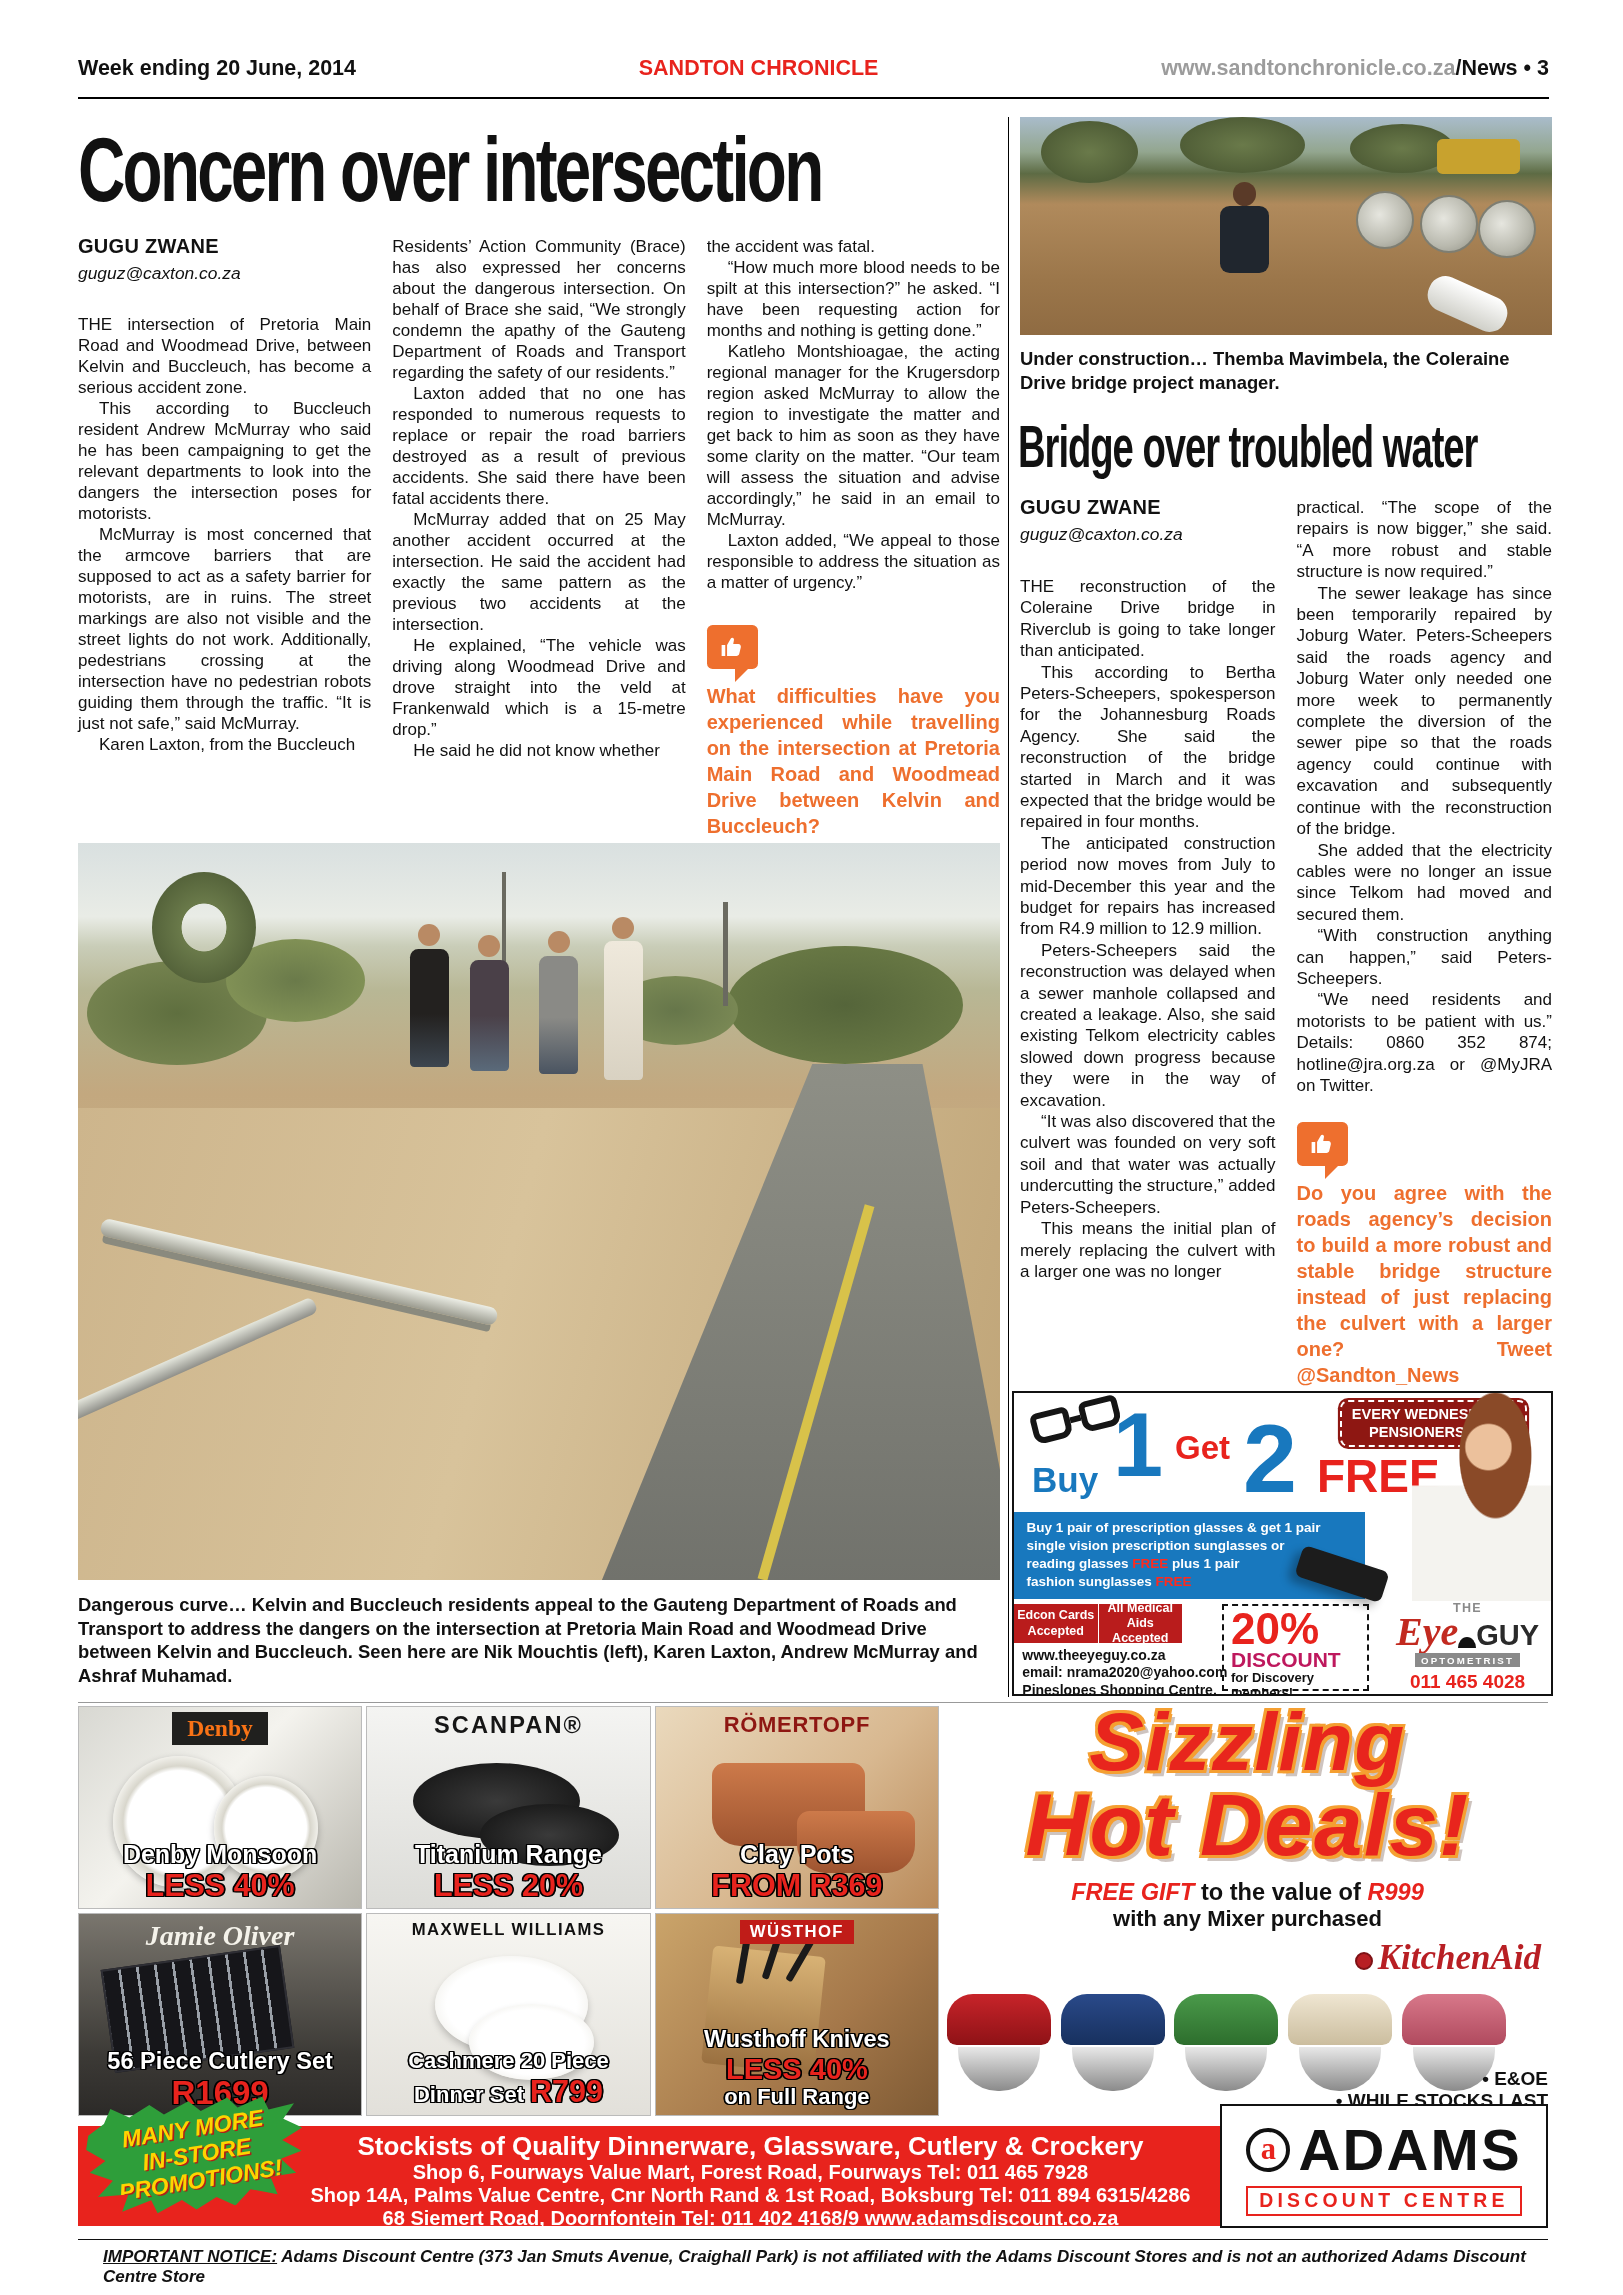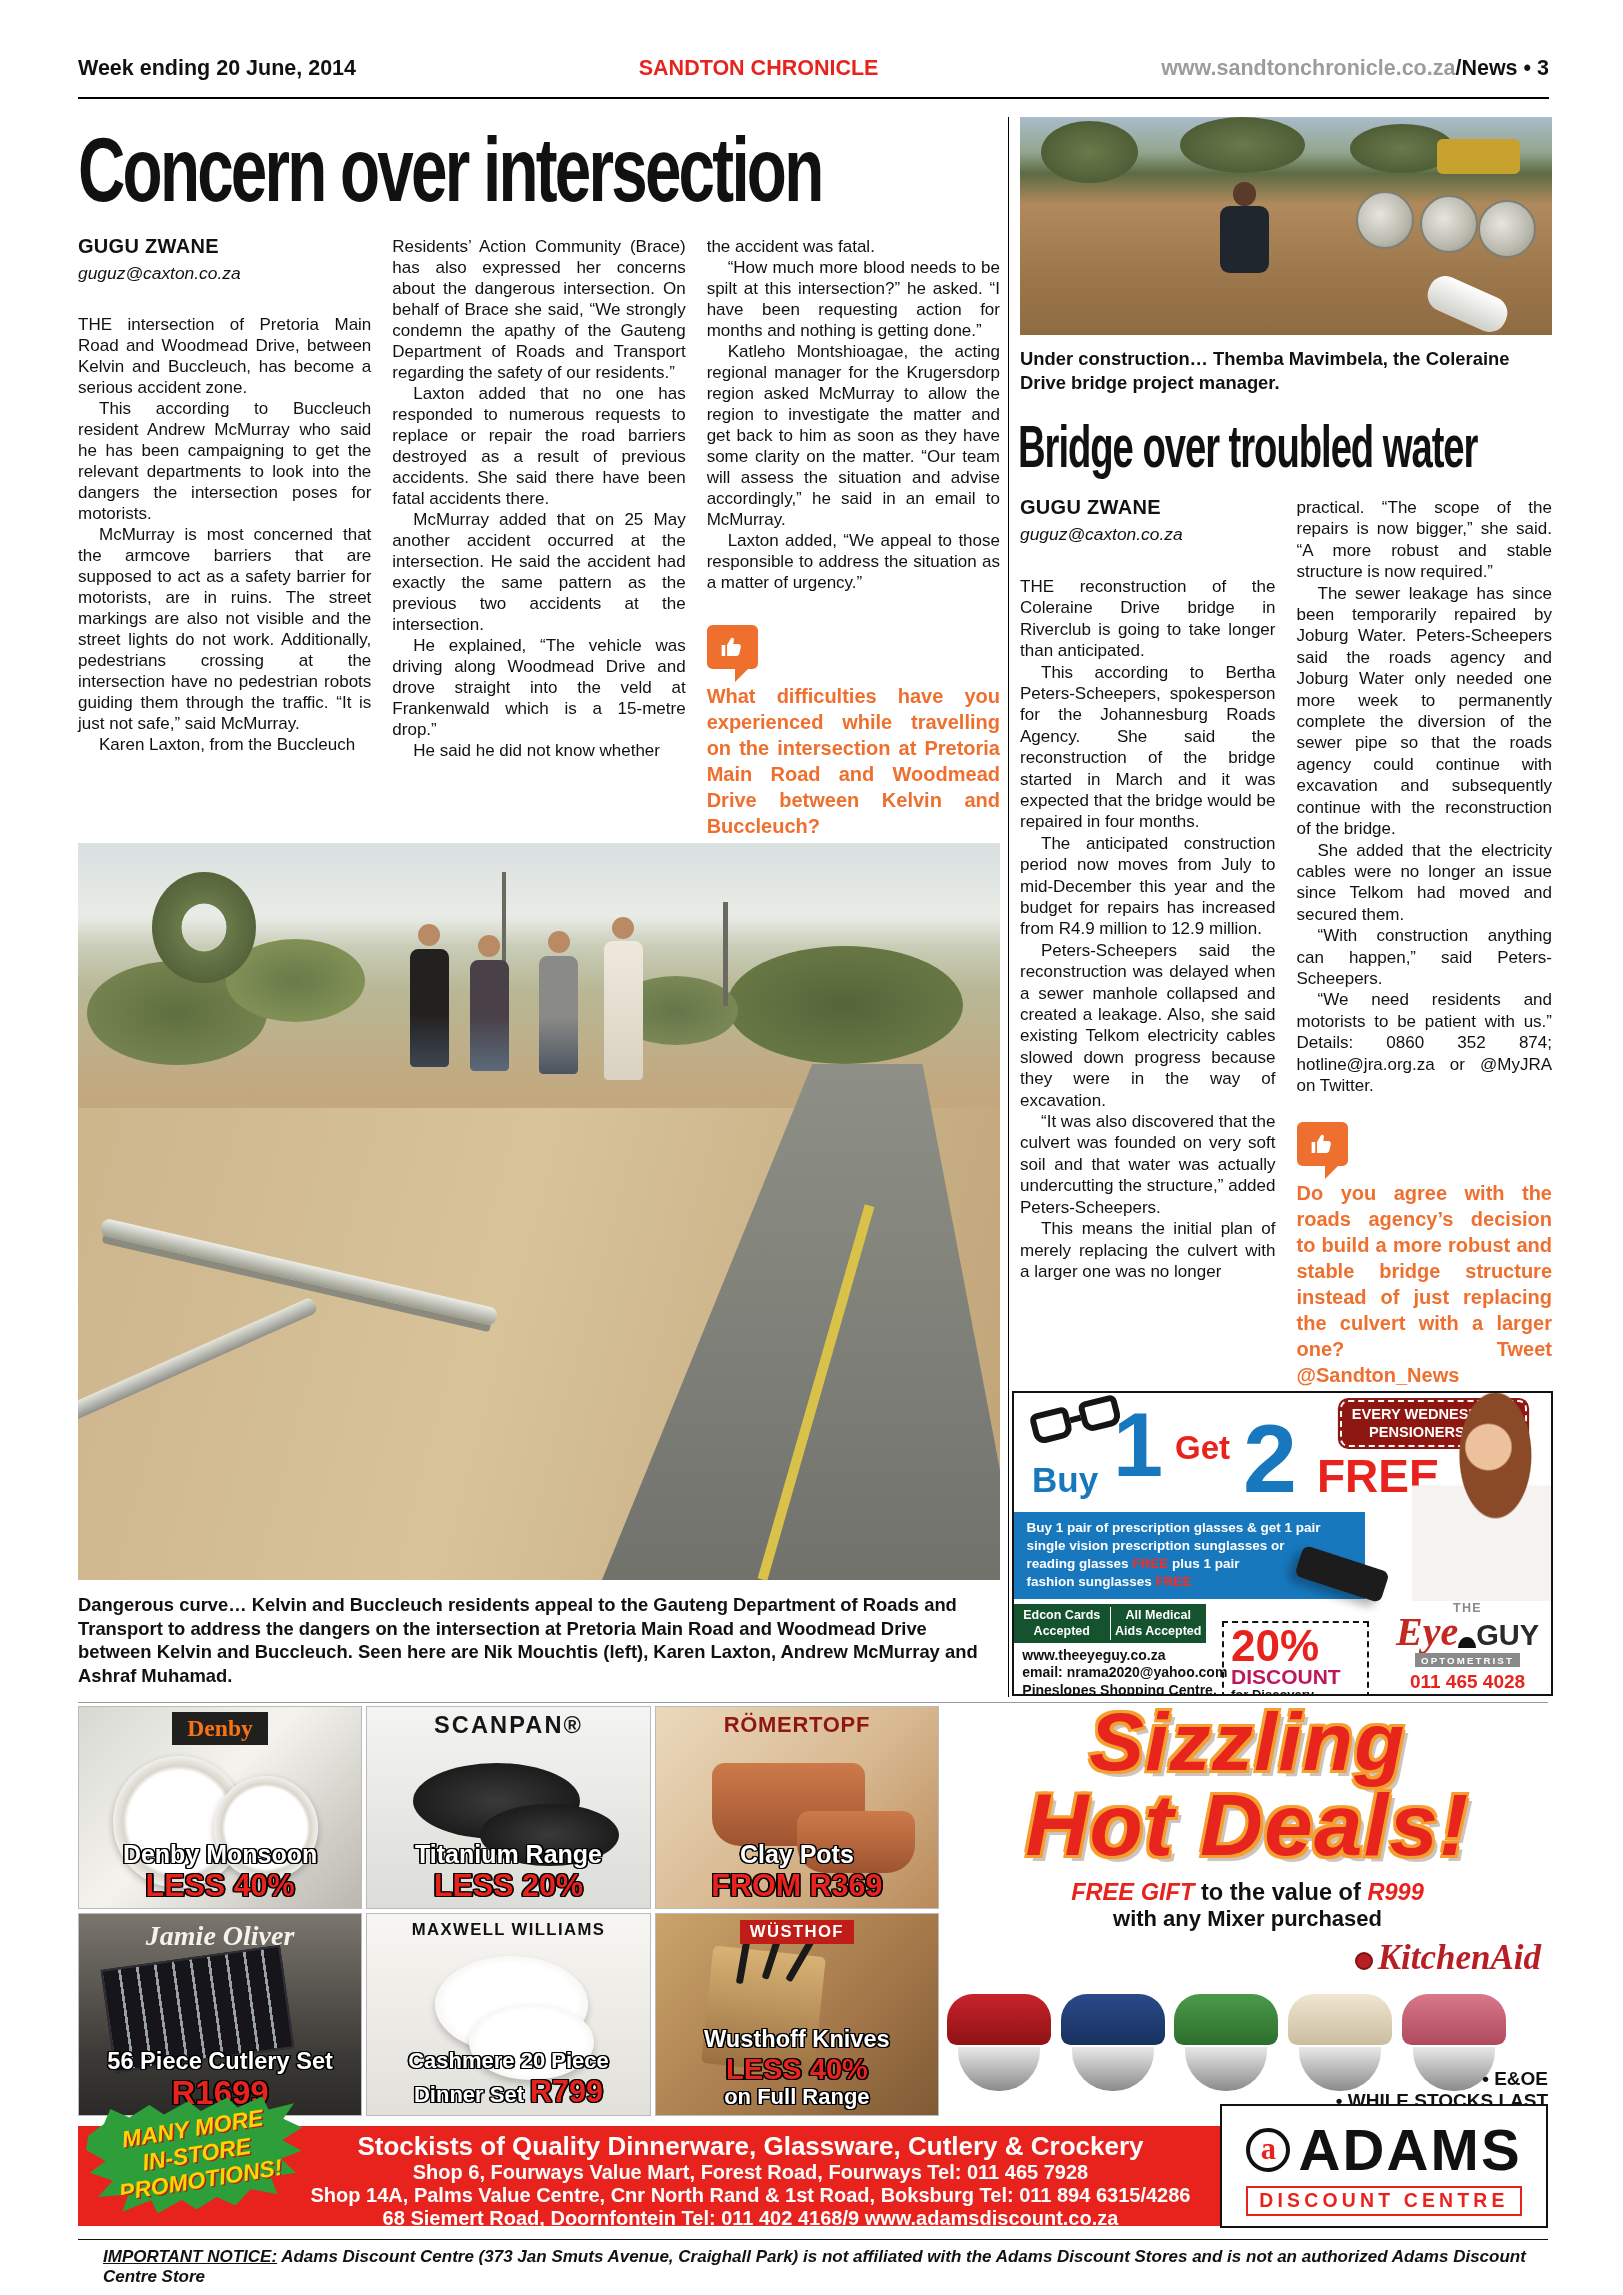--- a/index.html
+++ b/index.html
@@ -91,26 +91,26 @@
   .eg-woman { position:absolute; right:0; top:0; width:139px; height:208px;
     background: radial-gradient(circle at 55% 26%, #ecc19c 0 13%, transparent 14%),
                 radial-gradient(ellipse at 60% 30%, #8a4a28 0 30%, transparent 31%),
                 linear-gradient(180deg, transparent 44%, #f4f3ef 45%);
   }
   .eg-blue { position:absolute; left:0; top:119px; width:351px; height:87px; background:#1878be;
              color:#fff; font-weight:bold; font-size:13.5px; line-height:18px; padding:7px 0 0 12.5px; }
   .eg-blue .fr { color:#ff2a1e; }
   .eg-sung { position:absolute; left:283px; top:165px; width:90px; height:32px; border-radius:7px;
              background:#1c1c1c; transform:rotate(18deg); box-shadow:-5.6px 7px 9.7px rgba(0,0,0,.3); }
-  .eg-redband { position:absolute; left:0; top:211px; width:192px; height:39px; background:#14532d;
+  .eg-redband { position:absolute; left:0; top:211px; width:168px; height:39px; background:#b91c1c;
              color:#fff; font-weight:bold; font-size:12.5px; line-height:15.3px; display:flex; text-align:center; align-items:center; }
   .eg-redband .cell { flex:1; padding:1.4px 2.8px; }
   .eg-redband .cell + .cell { border-left:1.4px solid #fff; }
   .eg-contact { position:absolute; left:8.3px; top:254px; width:208px; font-weight:bold; font-size:14px; line-height:17.4px; }
-  .eg-20box { position:absolute; left:208px; top:228px; width:147px; height:87px; border:2.8px dashed #111;
+  .eg-20box { position:absolute; left:208px; top:211px; width:147px; height:87px; border:2.8px dashed #111;
              padding:2.8px 7px; }
   .eg-20 { color:#e8231d; font-weight:bold; font-size:44px; line-height:40px; }
   .eg-disc { color:#be185d; font-weight:bold; font-size:21px; line-height:21px; }
   .eg-disc-sub { font-weight:bold; font-size:13px; }
   .eg-logo { position:absolute; left:371px; top:208px; width:165px; text-align:center; }
   .eg-the { color:#8a8a8a; font-weight:bold; font-size:12.5px; letter-spacing:1.4px; }
   .eg-eye { font-family:"Liberation Serif", serif; font-style:italic; font-weight:bold;
             color:#c22a20; font-size:40px; line-height:33px; display:inline-block; }
   .eg-guy { font-weight:bold; font-size:29px; color:#2a2a2a; display:inline-block; }
   .eg-opt { display:inline-block; background:#8a8a8a; color:#fff; font-weight:bold; font-size:9.7px;

